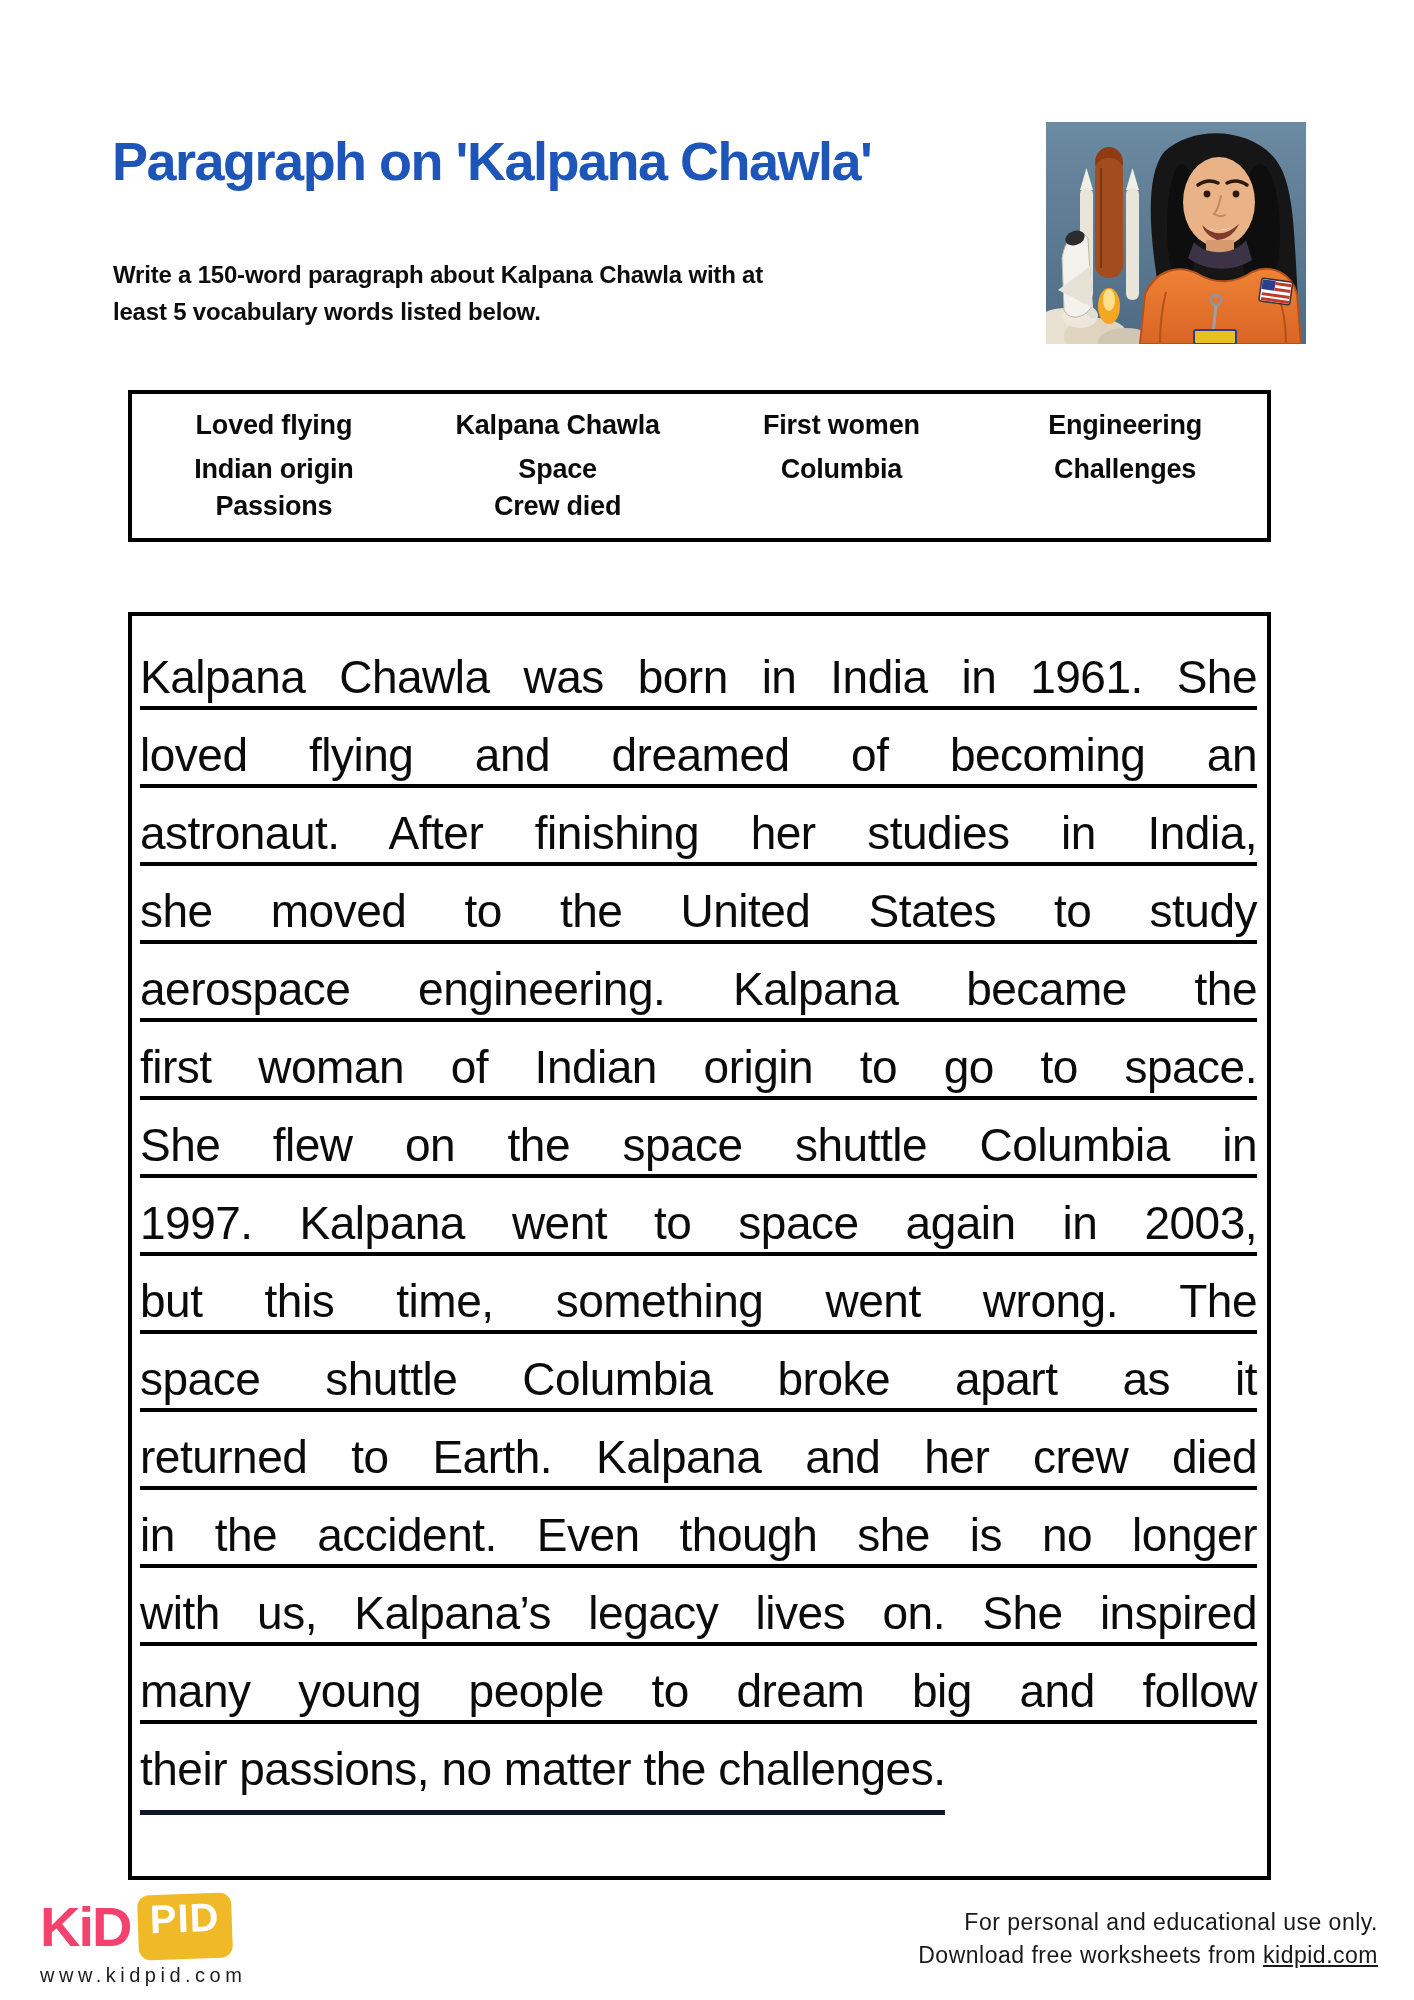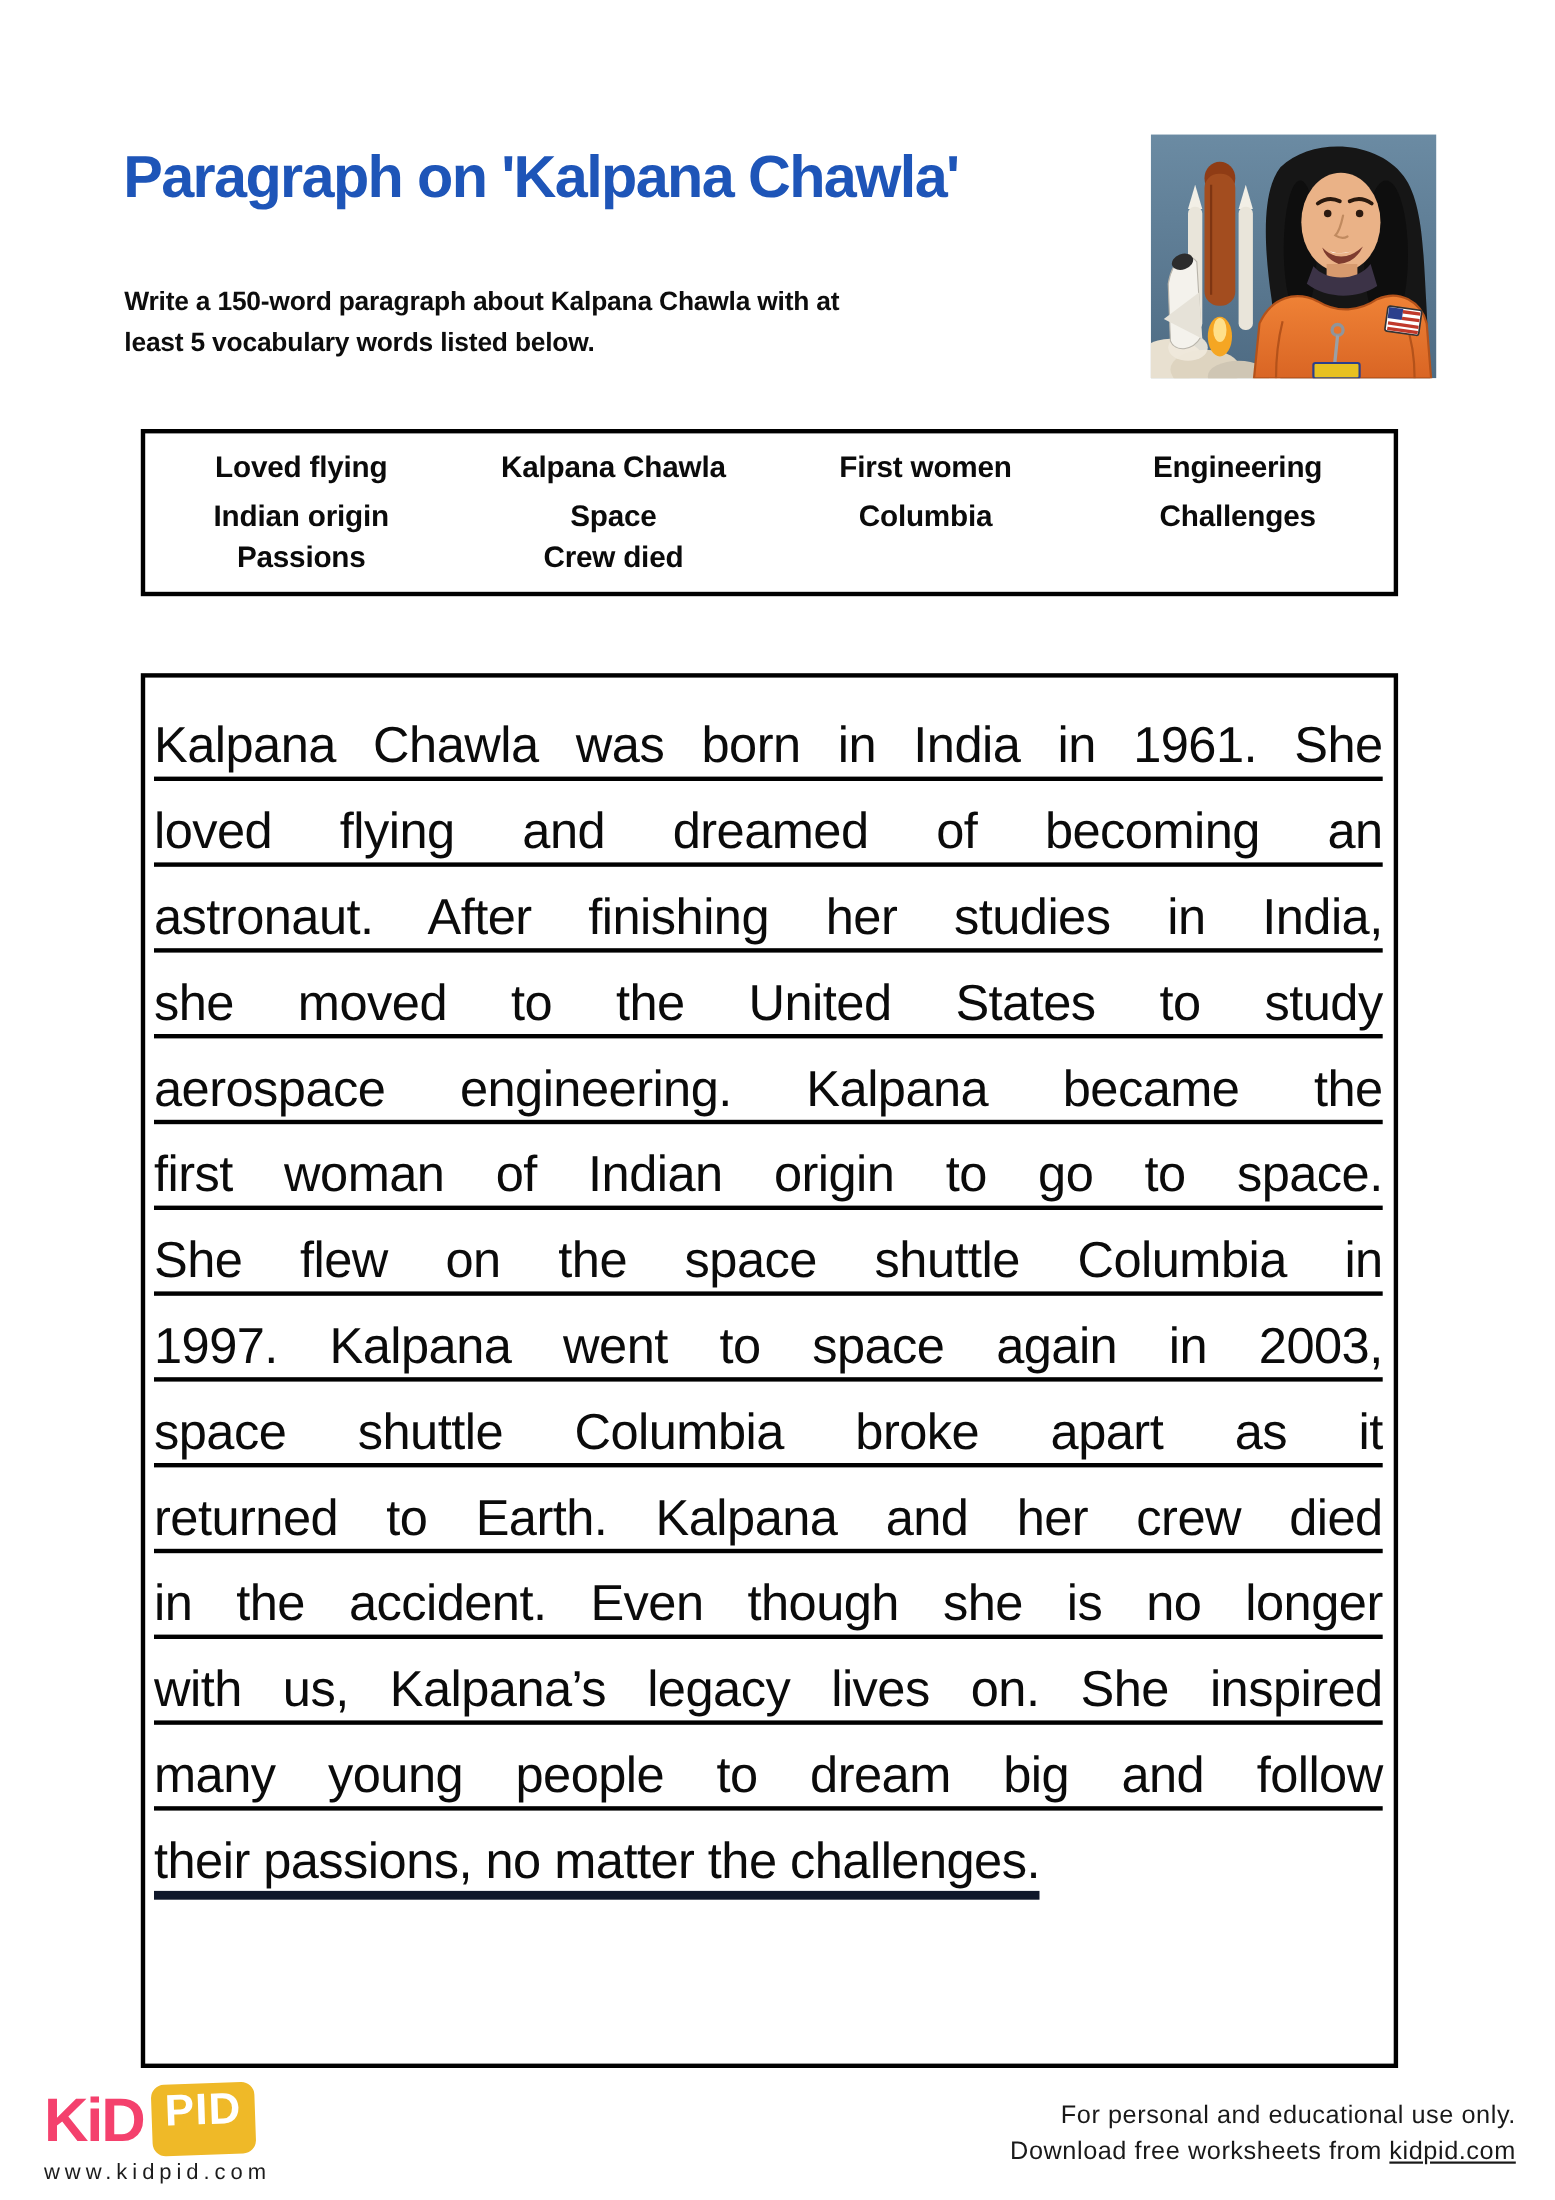--- a/index.html
+++ b/index.html
@@ -48,21 +48,21 @@
   .pline {
     height:74px; border-bottom:4px solid #000;
     font-size:46px; line-height:90px; letter-spacing:-0.5px; color:#0b0b0b;
     text-align:justify; text-align-last:justify;
     overflow:visible;
   }
   .pline-last {
     border-bottom:none; text-align:left; text-align-last:left;
   }
   .pline-last .underlined {
-    border-bottom:8px solid #0f172a; padding-bottom:2px;
+    border-bottom:5px solid #0f172a; padding-bottom:15px;
   }
 
   
   .logo { position:absolute; left:40px; top:1894px; }
   .logo-row { display:flex; gap:8px; }
   .logo-kid {
     font-size:56px; font-weight:800; color:#f4416d; letter-spacing:-2px;
   }
   .logo-pid {
     background:#efb928; color:#ffffff; font-weight:800; font-size:40px;
@@ -174,20 +174,21 @@
 
   <div class="para-box">
     <div class="pline">Kalpana Chawla was born in India in 1961. She</div>
     <div class="pline">loved flying and dreamed of becoming an</div>
     <div class="pline">astronaut. After finishing her studies in India,</div>
     <div class="pline">she moved to the United States to study</div>
     <div class="pline">aerospace engineering. Kalpana became the</div>
     <div class="pline">first woman of Indian origin to go to space.</div>
     <div class="pline">She flew on the space shuttle Columbia in</div>
     <div class="pline">1997. Kalpana went to space again in 2003,</div>
+    <div class="pline">but this time, something went wrong. The</div>
     <div class="pline">space shuttle Columbia broke apart as it</div>
     <div class="pline">returned to Earth. Kalpana and her crew died</div>
     <div class="pline">in the accident. Even though she is no longer</div>
     <div class="pline">with us, Kalpana’s legacy lives on. She inspired</div>
     <div class="pline">many young people to dream big and follow</div>
     <div class="pline pline-last">
       <span class="underlined">their passions, no matter the challenges.</span>
     </div>
   </div>
 

